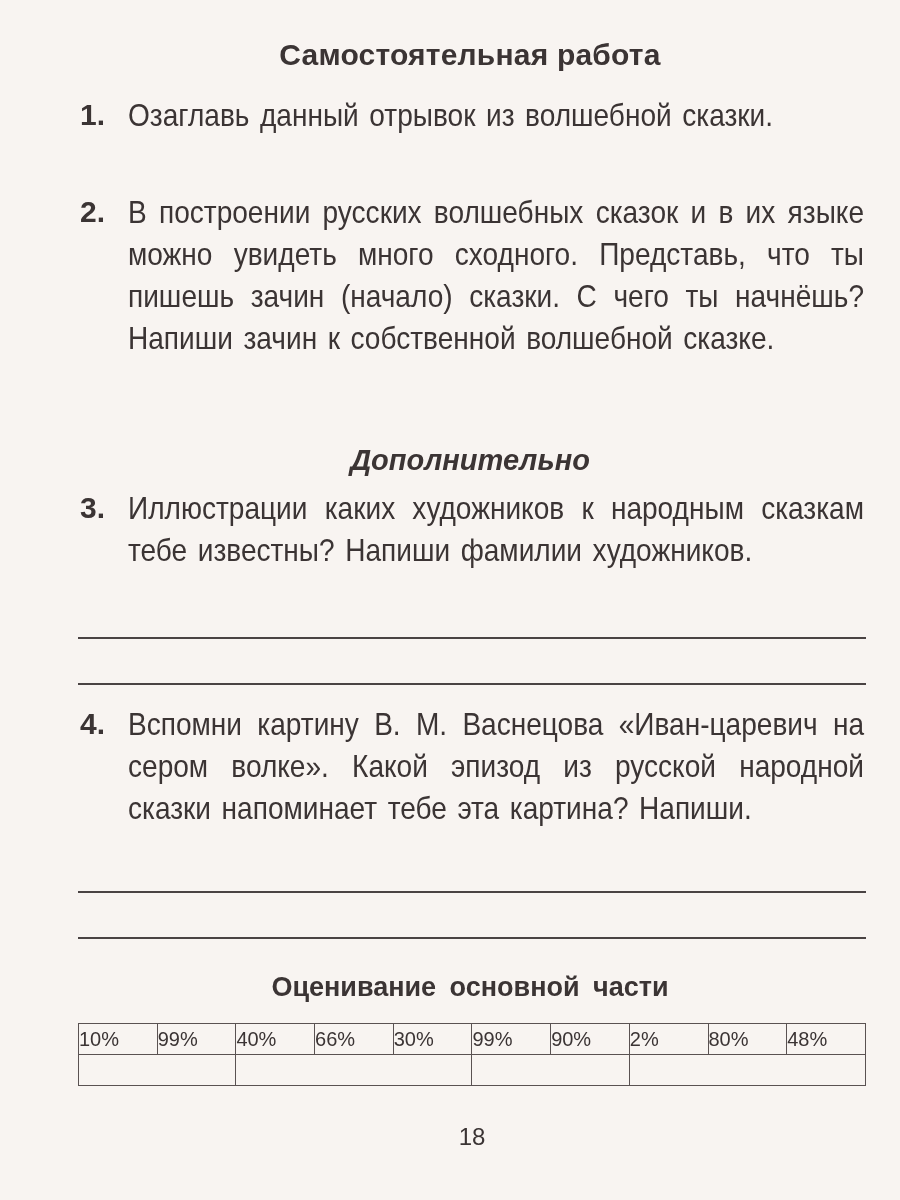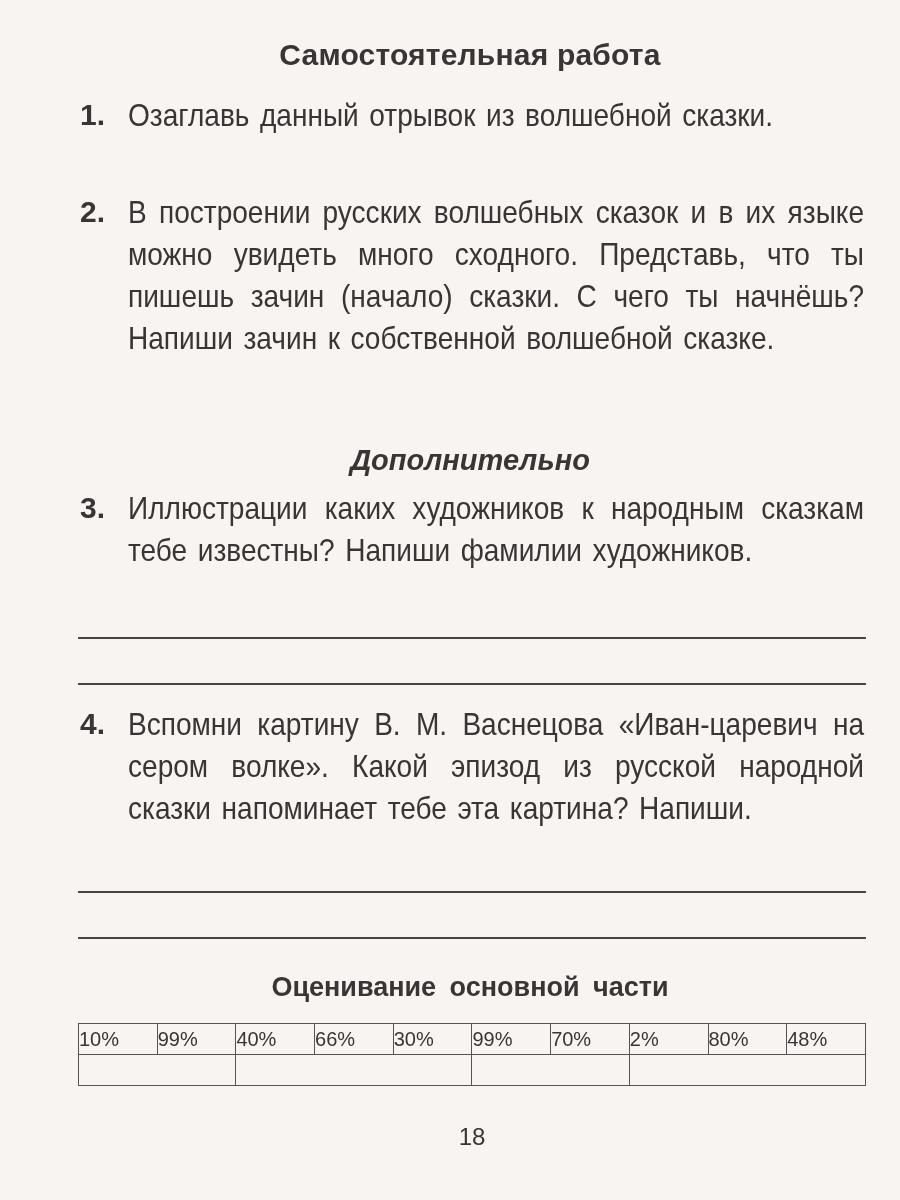--- a/index.html
+++ b/index.html
@@ -152,21 +152,21 @@
 
   <table class="grade-table">
     <tbody>
         <tr>
       <td>10%</td>
       <td>99%</td>
       <td>40%</td>
       <td>66%</td>
       <td>30%</td>
       <td>99%</td>
-      <td>70%</td>
+      <td>90%</td>
       <td>2%</td>
       <td>80%</td>
       <td>48%</td>
     </tr>
     <tr class="blank-row">
       <td colspan="2" style="border-right:none;"></td>
       <td colspan="3" style="border-left:1.5px solid #5a5252;"></td>
       <td colspan="2"></td>
       <td colspan="3"></td>
     </tr>

